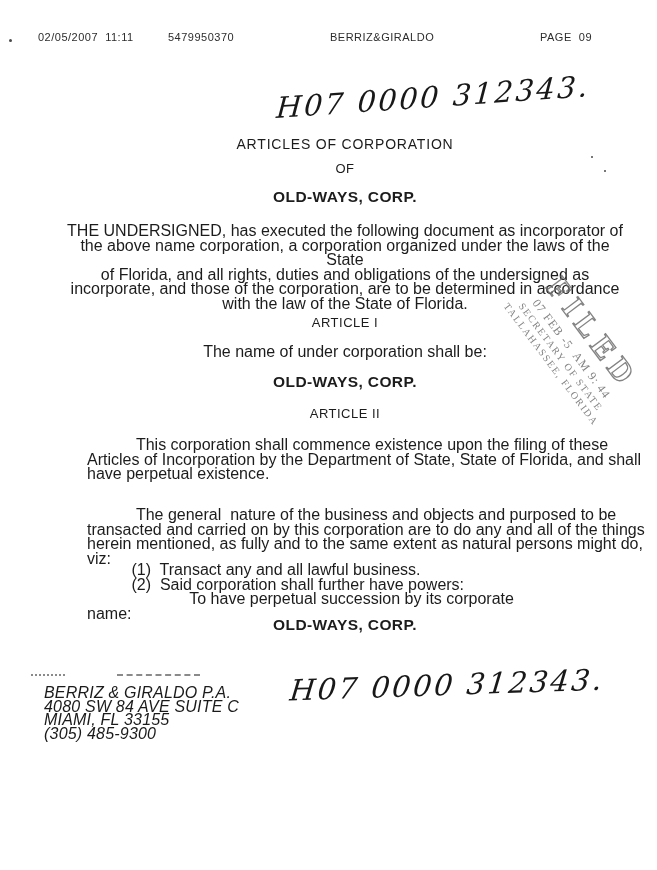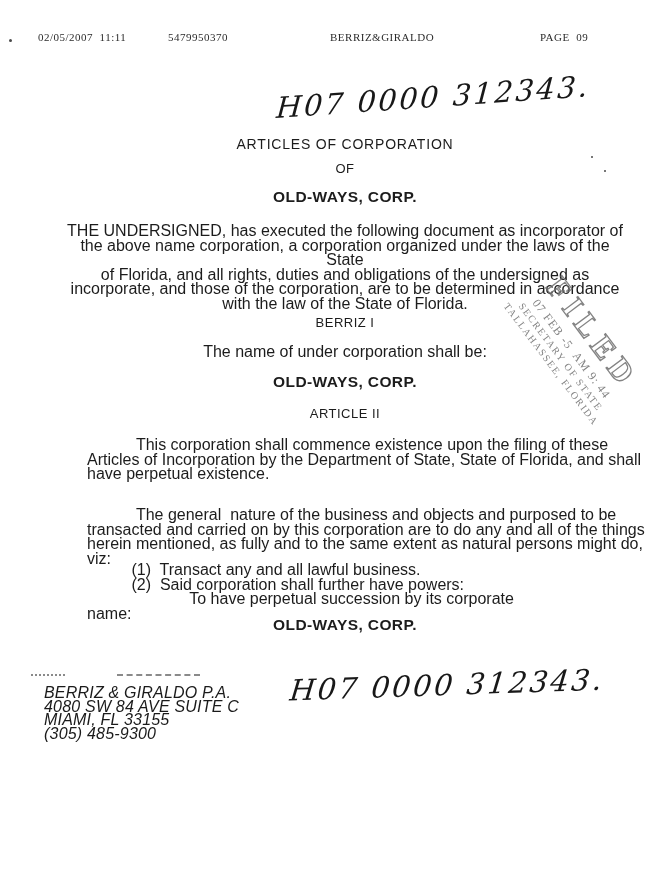--- a/index.html
+++ b/index.html
@@ -7,21 +7,21 @@
     position:relative;
     width:657px;height:870px;
     background:#ffffff;
     overflow:hidden;
     font-family:"Liberation Sans",sans-serif;
     color:#1c1c1c;
   }
   
   .fax-header{
     position:absolute;top:31px;left:0;width:657px;height:16px;
-    font-family:Liberation Serif, serif;
+    font-family:Liberation Sans, sans-serif;
     font-size:11px;color:#2c2c2c;letter-spacing:0.5px;
   }
   .fax-header span{position:absolute;white-space:pre;}
   .fax-datetime{left:38px;}
   .fax-number{left:168px;}
   .fax-sender{left:330px;}
   .fax-page{left:540px;}
 
   
   .handwritten{
@@ -114,21 +114,21 @@
   <div class="doc-block centered title-of">OF</div>
   <div class="doc-block centered title-main">ARTICLES OF CORPORATION</div>
   <div class="doc-block centered company company-1">OLD-WAYS, CORP.</div>
 
   <div class="doc-block para para-center para-intro">THE UNDERSIGNED, has executed the following document as incorporator of
 the above name corporation, a corporation organized under the laws of the State
 of Florida, and all rights, duties and obligations of the undersigned as
 incorporate, and those of the corporation, are to be determined in accordance
 with the law of the State of Florida.</div>
 
-  <div class="doc-block centered article-heading art-1">BERRIZ I</div>
+  <div class="doc-block centered article-heading art-1">ARTICLE I</div>
   <div class="doc-block centered para name-line" style="top:345px;">The name of under corporation shall be:</div>
   <div class="doc-block centered company company-2">OLD-WAYS, CORP.</div>
 
   <div class="doc-block centered article-heading art-2">ARTICLE II</div>
   <div class="doc-block para para-left para-art2">           This corporation shall commence existence upon the filing of these
 Articles of Incorporation by the Department of State, State of Florida, and shall
 have perpetual existence.</div>
 
   <div class="doc-block para para-left para-art3">           The general  nature of the business and objects and purposed to be
 transacted and carried on by this corporation are to do any and all of the things

